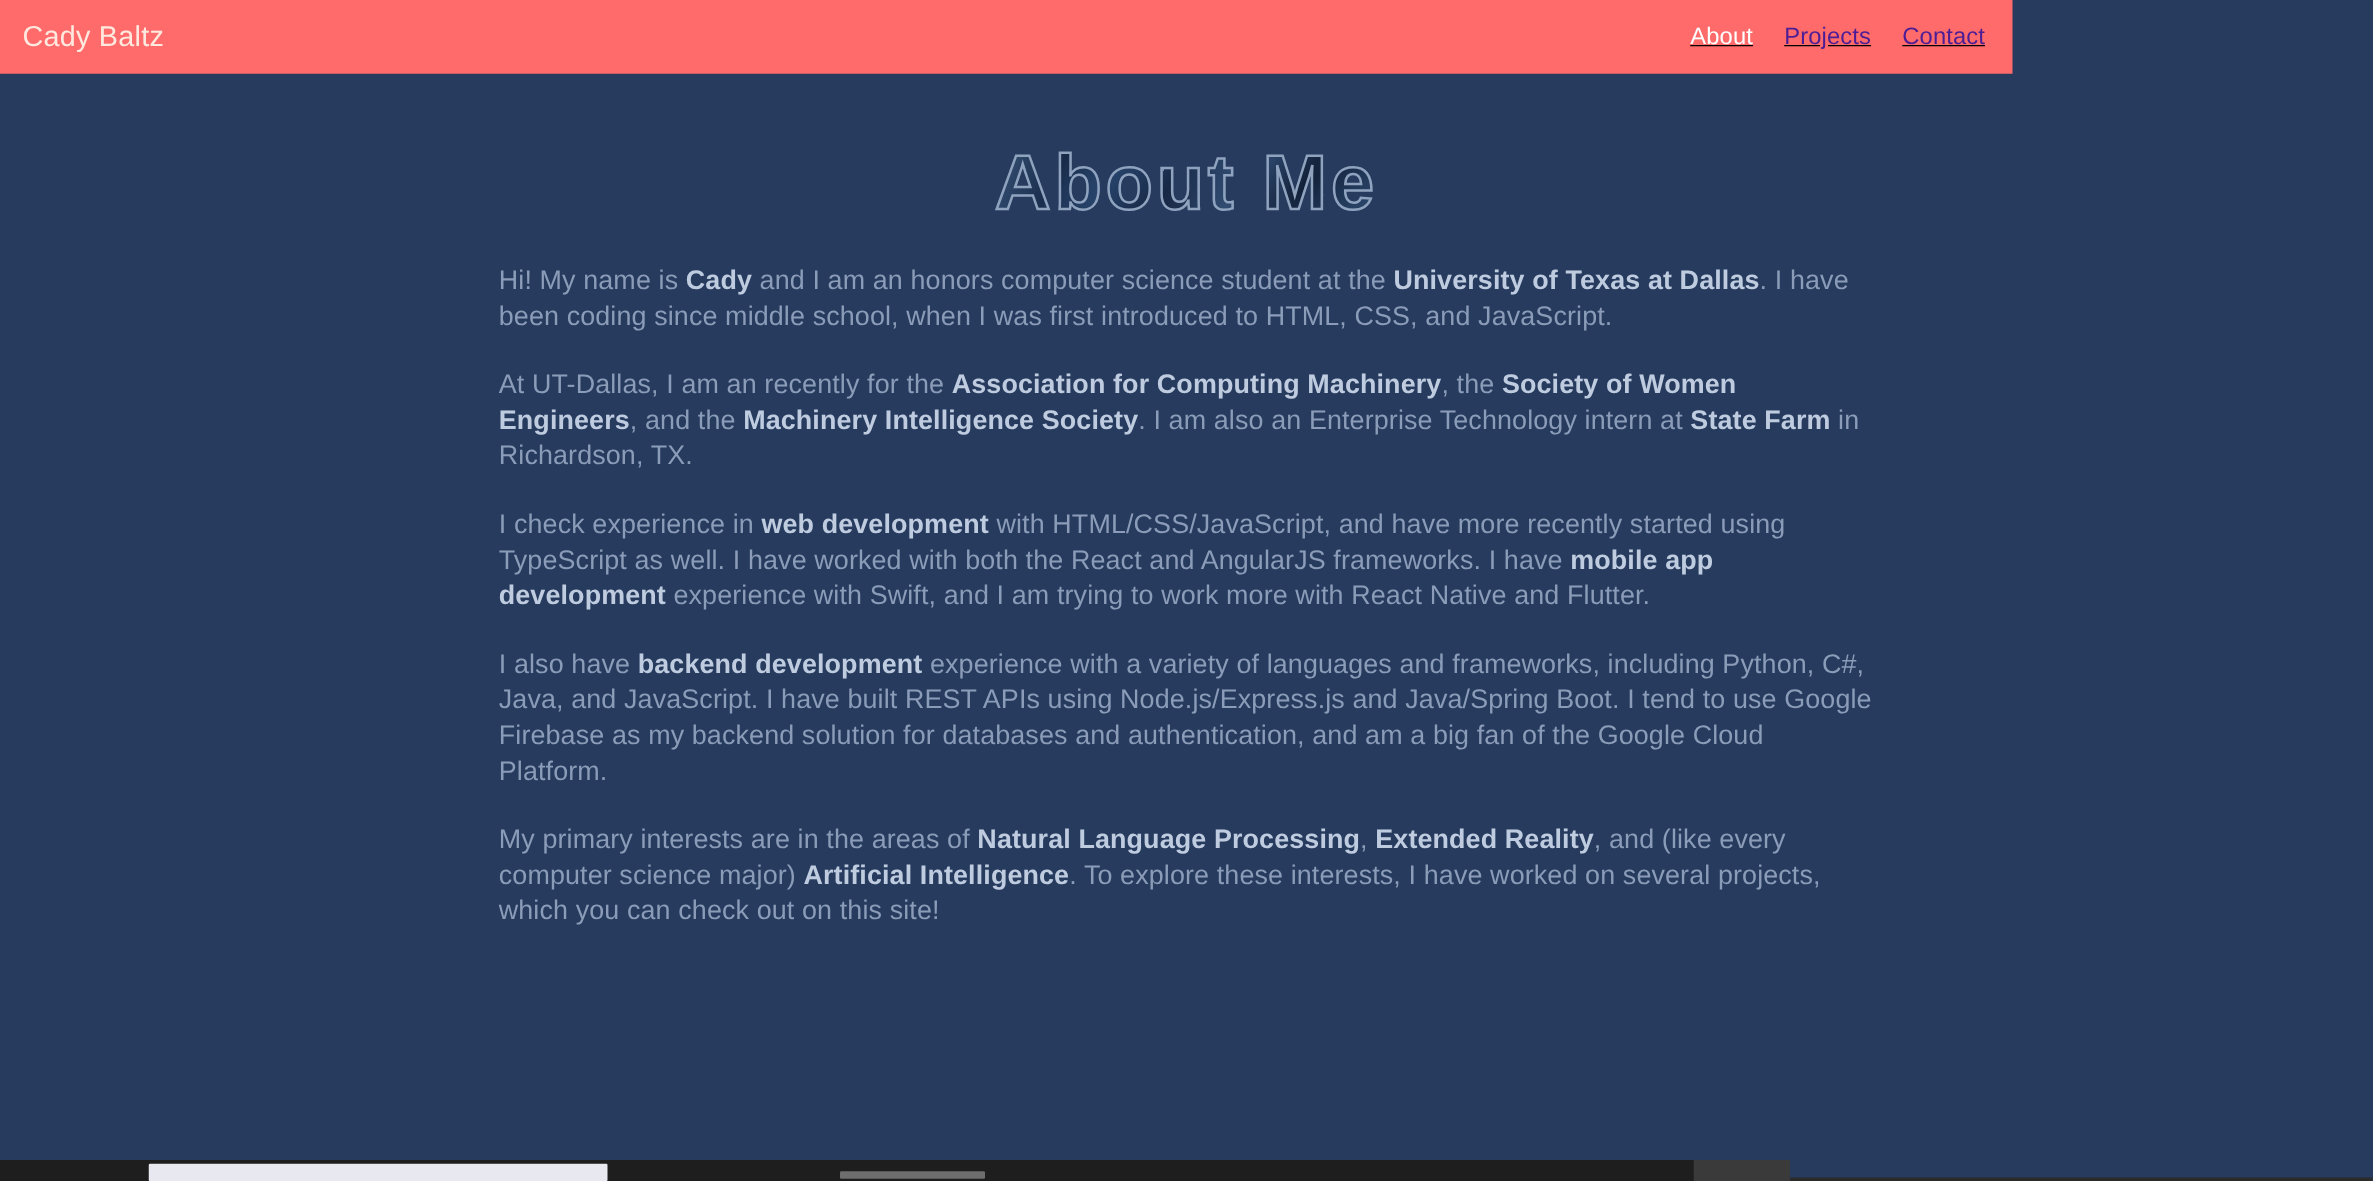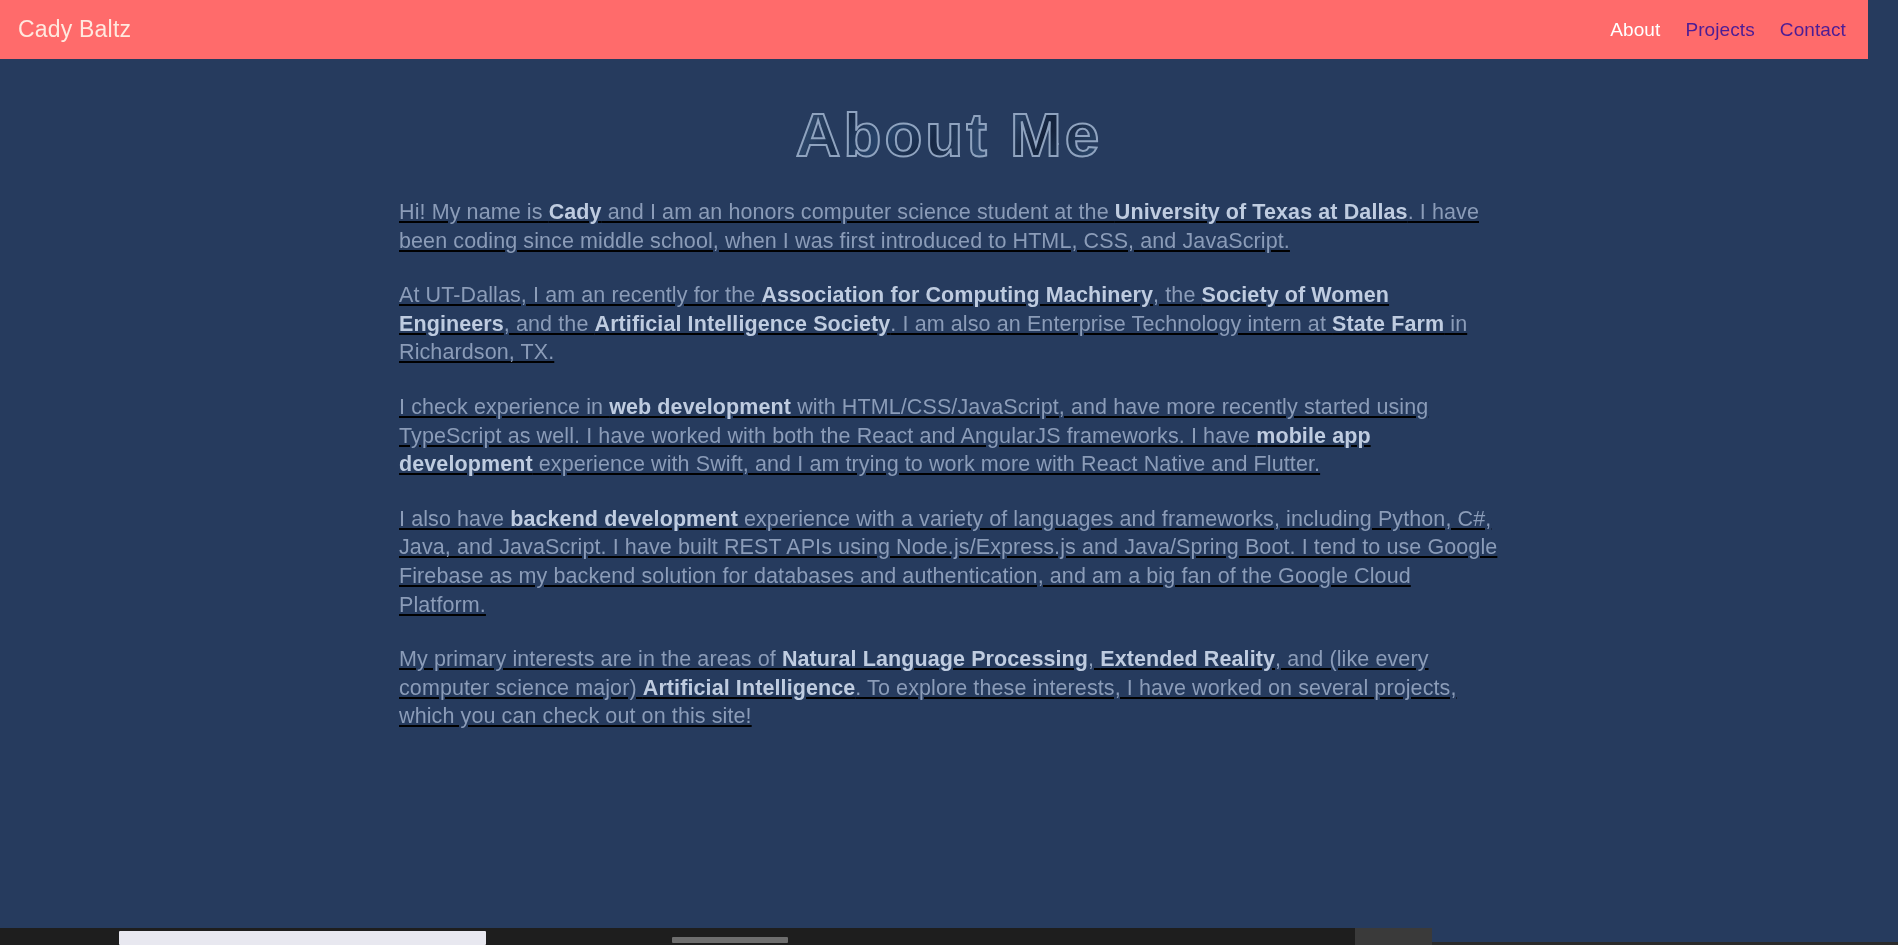--- a/index.html
+++ b/index.html
@@ -13,21 +13,21 @@
   body {
     background:#263B5E;
     font-family:"Liberation Sans", sans-serif;
     position:relative;
   }
 
   
   .navbar {
     position:absolute;
     top:0; left:0;
-    width:1868px;
+    width:1610px;
     height:59px;
     background:#FF6B6B;
     display:flex;
     align-items:center;
     justify-content:space-between;
     padding:0 22px 0 18px;
     z-index:20;
   }
 
   .brand {
@@ -37,20 +37,21 @@
     letter-spacing:0.2px;
     line-height:1;
     cursor:pointer;
     white-space:nowrap;
   }
 
   .nav-links {
     display:flex;
     align-items:flex-start;
     gap:25px;
+    text-decoration:underline;
   }
 
   .nav-link {
     color:#4c1d95;
     font-size:19px;
     font-weight:400;
     letter-spacing:0.1px;
     line-height:1;
     cursor:pointer;
     white-space:nowrap;
@@ -63,23 +64,22 @@
     position:absolute;
     top:59px; left:0;
     width:1898px;
     height:886px;
     overflow:hidden;
   }
 
   .content {
     width:1100px;
     margin:0 auto;
-    padding-top:45px;
+    padding-top:57px;
     text-align:center;
-    text-decoration:underline;
   }
 
   
   .page-title {
     font-size:62px;
     font-weight:700;
     letter-spacing:3px;
     line-height:1;
     margin-bottom:32px;
     text-align:center;
@@ -178,21 +178,21 @@
     <a class="nav-link">Contact</a>
   </nav>
 </div>
 
 <div class="page">
   <div class="content">
 
     <h1 class="page-title">About Me</h1>
 
     <p class="para"><span>Hi! My name is </span><b>Cady</b><span> and I am an honors computer science student at the </span><b>University of Texas at Dallas</b><span>. I have been coding since middle school, when I was first introduced to HTML, CSS, and JavaScript.</span></p>
-    <p class="para"><span>At UT-Dallas, I am an recently for the </span><b>Association for Computing Machinery</b><span>, the </span><b>Society of Women Engineers</b><span>, and the </span><b>Artificial Intelligence Society</b><span>. I am also an Enterprise Technology intern at </span><b>State Farm</b><span> in Richardson, TX.</span></p>
+    <p class="para"><span>At UT-Dallas, I am an recently for the </span><b>Association for Computing Machinery</b><span>, the </span><b>Society of Women Engineers</b><span>, and the </span><b>Machinery Intelligence Society</b><span>. I am also an Enterprise Technology intern at </span><b>State Farm</b><span> in Richardson, TX.</span></p>
     <p class="para"><span>I check experience in </span><b>web development</b><span> with HTML/CSS/JavaScript, and have more recently started using TypeScript as well. I have worked with both the React and AngularJS frameworks. I have </span><b>mobile app development</b><span> experience with Swift, and I am trying to work more with React Native and Flutter.</span></p>
     <p class="para"><span>I also have </span><b>backend development</b><span> experience with a variety of languages and frameworks, including Python, C#, Java, and JavaScript. I have built REST APIs using Node.js/Express.js and Java/Spring Boot. I tend to use Google Firebase as my backend solution for databases and authentication, and am a big fan of the Google Cloud Platform.</span></p>
     <p class="para"><span>My primary interests are in the areas of </span><b>Natural Language Processing</b><span>, </span><b>Extended Reality</b><span>, and (like every computer science major) </span><b>Artificial Intelligence</b><span>. To explore these interests, I have worked on several projects, which you can check out on this site!</span></p>
 
   </div>
 </div>
 
 <div class="bottom-edge"></div>
 <div class="scrollbar">
   <div class="scrollbar-thumb"></div>

